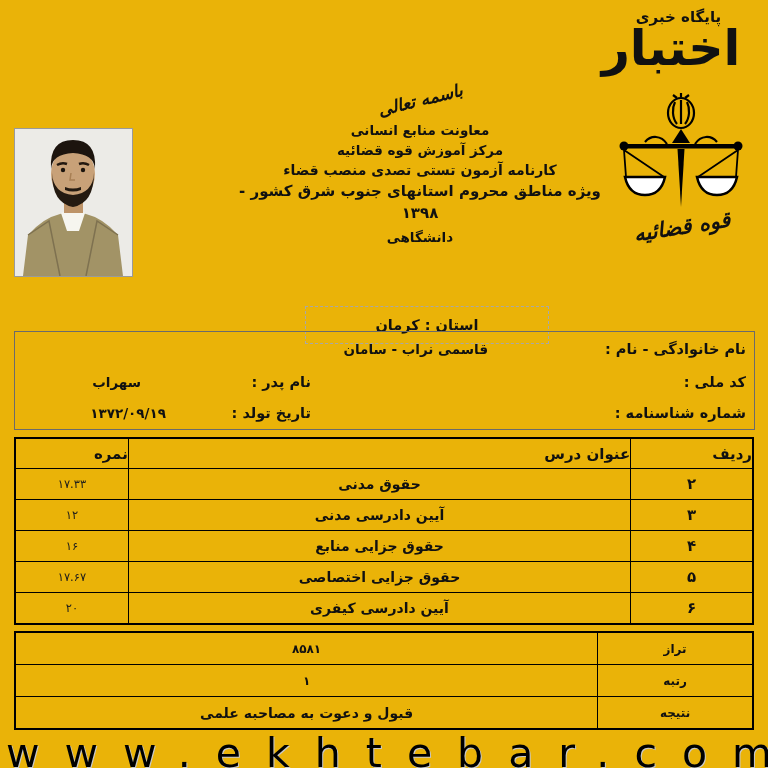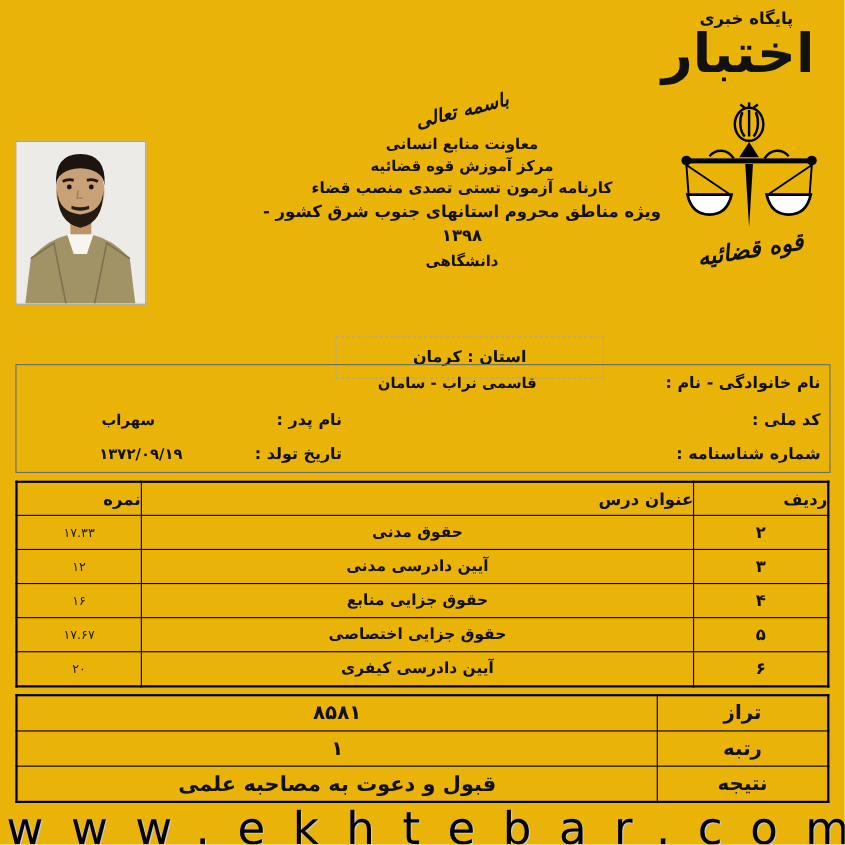--- a/index.html
+++ b/index.html
@@ -50,22 +50,22 @@
   .scores-table td{border:1.5px solid #000;text-align:center;vertical-align:middle;
                    font-weight:bold;font-size:14px;padding:0;}
   .scores-table .hdr td{height:29px;font-size:15px;text-align:right;}
   .scores-table .r td{height:30px;text-align:center;}
   .scores-table td.score{font-weight:normal;font-size:11.5px;color:#1c1c1c;}
   .scores-table td.rownum{font-size:15px;}
   .scores-table{border:2px solid #000;}
 
   .summary-table{position:absolute;left:14px;top:631px;width:740px;border:2px solid #000;}
   .summary-table td{border:1.5px solid #000;text-align:center;vertical-align:middle;
-                    font-weight:bold;font-size:18px;height:31px;padding:0;}
-  .summary-table td.result{font-size:19px;margin-left:44px;}
+                    font-weight:bold;font-size:12px;height:31px;padding:0;}
+  .summary-table td.result{font-size:14px;margin-left:44px;}
 
   
   .watermark{position:absolute;left:0;top:729px;width:768px;height:39px;overflow:hidden;
              font-size:41px;letter-spacing:25px;padding-left:6px;white-space:nowrap;color:#000;
              text-shadow:1px 1px 0 #c9c9c9;}
 </style>
 </head>
 <body>
 
 <div class="page">

